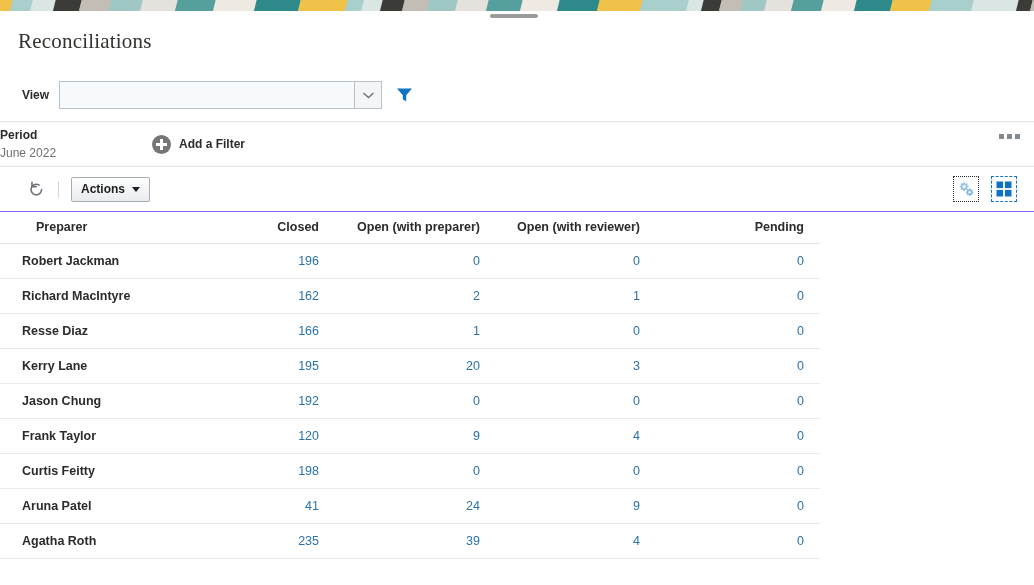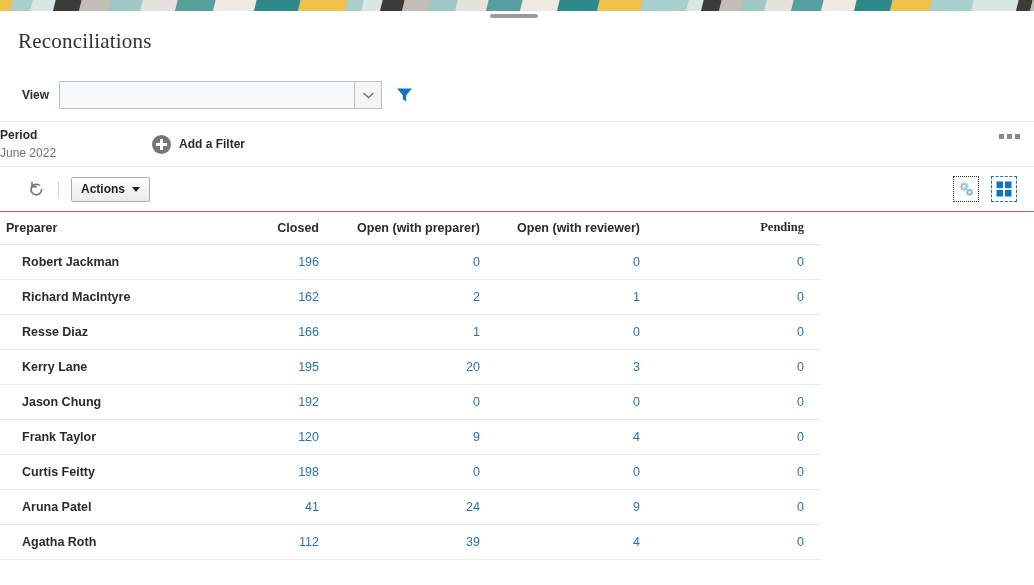--- a/index.html
+++ b/index.html
@@ -208,25 +208,25 @@
   #recon-table th {
     font-size: 12.5px;
     font-weight: bold;
     color: #2b2b2b;
     padding: 8px 0 9px 0;
     border-bottom: 1px solid #dfe3e7;
     text-align: right;
     vertical-align: bottom;
     background: #ffffff;
   }
-  #recon-table th.c0 { text-align: left; padding-left: 6px; }
+  #recon-table th.c0 { text-align: left; padding-left: 36px; }
   #recon-table th.c1 { padding-right: 14px; }
   #recon-table th.c2 { padding-right: 10px; }
   #recon-table th.c3 { padding-right: 17px; }
-  #recon-table th.c4 { padding-right: 16px; font-family: Liberation Serif, serif; }
+  #recon-table th.c4 { padding-right: 16px; }
   #recon-table td {
     font-size: 12.5px;
     padding: 10px 0 10px 0;
     border-bottom: 1px solid #e6eaee;
     text-align: right;
     height: 35px;
   }
   #recon-table td.name {
     text-align: left;
     padding-left: 22px;
@@ -439,20 +439,20 @@
         </tr>
         <tr>
           <td class="name c0">Aruna Patel</td>
           <td class="num c1">41</td>
           <td class="num c2">24</td>
           <td class="num c3">9</td>
           <td class="num c4">0</td>
         </tr>
         <tr>
           <td class="name c0">Agatha Roth</td>
-          <td class="num c1">112</td>
+          <td class="num c1">235</td>
           <td class="num c2">39</td>
           <td class="num c3">4</td>
           <td class="num c4">0</td>
         </tr>
       </tbody>
   </table>
 </div>
 
 </body></html>

